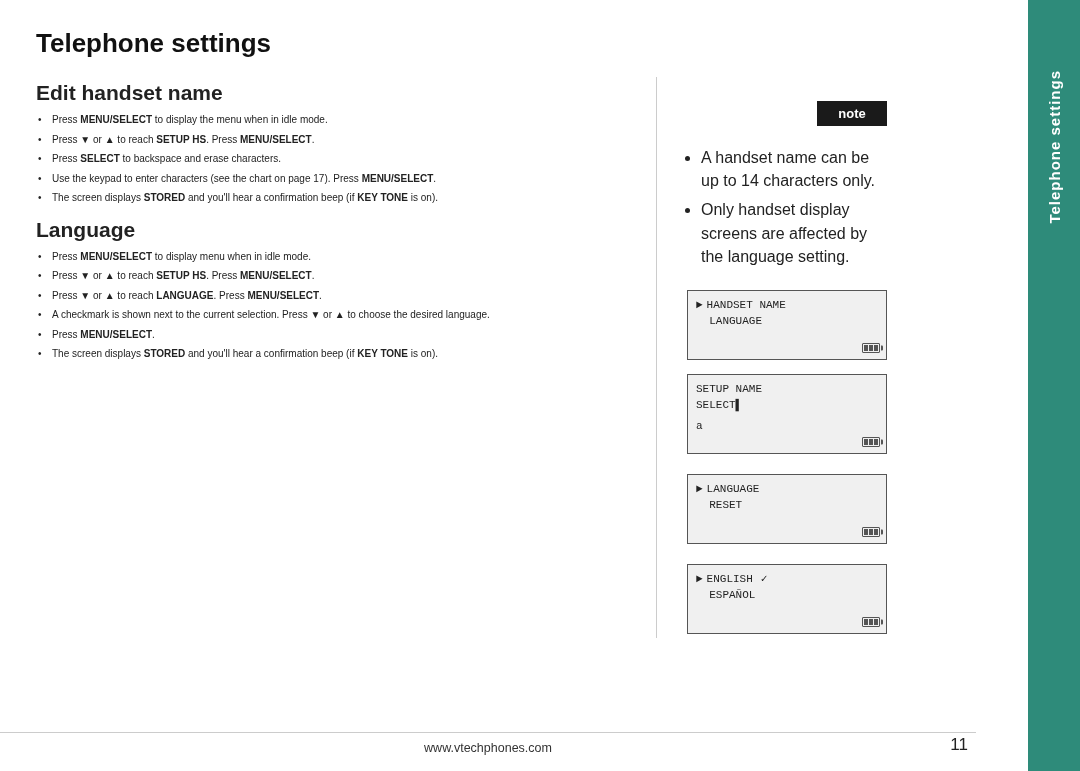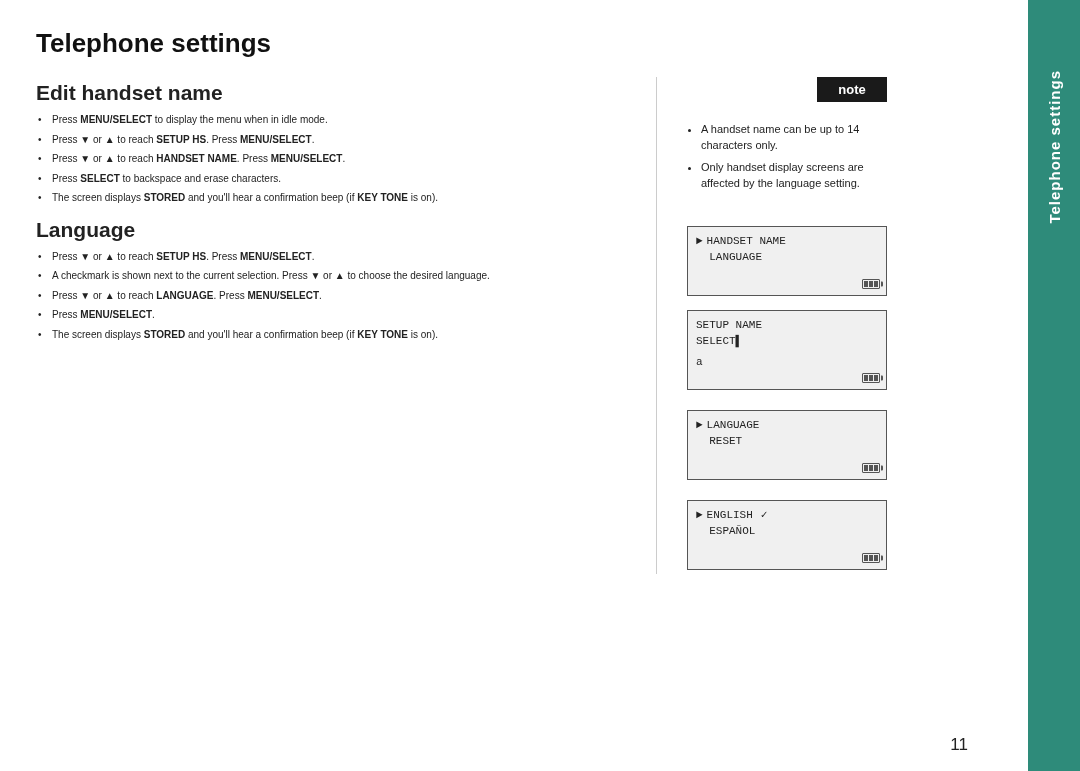--- a/index.html
+++ b/index.html
@@ -165,20 +165,21 @@
     .note-box {
       background: #1a1a1a;
       color: #ffffff;
       padding: 5px 10px;
       font-size: 13px;
       font-weight: bold;
       text-align: center;
       margin-bottom: 6px;
       width: 70px;
       align-self: flex-end;
+      margin-top: 24px;
     }
 
     
     .vertical-divider {
       width: 1px;
       background: #ccc;
       margin: 0 10px;
     }
 
     
@@ -212,45 +213,46 @@
     <h1 class="page-title">Telephone settings</h1>
 
     <div class="two-col">
 
       <div class="left-col">
 
         <h2 class="section-heading">Edit handset name</h2>
         <ul class="bullet-list">
           <li>Press <b>MENU/SELECT</b> to display the menu when in idle mode.</li>
           <li>Press ▼ or ▲ to reach <b>SETUP HS</b>. Press <b>MENU/SELECT</b>.</li>
-          <li>Press ▼ or ▲ to reach <b>HANDSET NAME</b>. Press <b>MENU/SELECT</b>.</li>
           <li>Press <b>SELECT</b> to backspace and erase characters.</li>
+          <li>Use the keypad to enter characters (see the chart on page 17). Press <b>MENU/SELECT</b>.</li>
           <li>The screen displays <b>STORED</b> and you'll hear a confirmation beep (if <b>KEY TONE</b> is on).</li>
         </ul>
 
         <h2 class="section-heading">Language</h2>
         <ul class="bullet-list">
+          <li>Press <b>MENU/SELECT</b> to display menu when in idle mode.</li>
           <li>Press ▼ or ▲ to reach <b>SETUP HS</b>. Press <b>MENU/SELECT</b>.</li>
+          <li>Press ▼ or ▲ to reach <b>LANGUAGE</b>. Press <b>MENU/SELECT</b>.</li>
           <li>A checkmark is shown next to the current selection. Press ▼ or ▲ to choose the desired language.</li>
-          <li>Press ▼ or ▲ to reach <b>LANGUAGE</b>. Press <b>MENU/SELECT</b>.</li>
           <li>Press <b>MENU/SELECT</b>.</li>
           <li>The screen displays <b>STORED</b> and you'll hear a confirmation beep (if <b>KEY TONE</b> is on).</li>
         </ul>
 
       </div>
 
       <div class="vertical-divider"></div>
 
       <div class="right-col">
 
         <div style="display:flex; justify-content:flex-end; margin-bottom:4px;">
           <div class="note-box">note</div>
         </div>
 
-        <div style="margin-bottom:24px; font-size:11px; line-height:1.45;">
+        <div style="margin-bottom:12px; font-size:16px; line-height:1.45;">
           <ul style="list-style:disc; padding-left:14px;">
             <li>A handset name can be up to 14 characters only.</li>
             <li style="margin-top:6px;">Only handset display screens are affected by the language setting.</li>
           </ul>
         </div>
 
         <div class="phone-screen">
           <div class="screen-line">
             <span>►</span>
             <span>HANDSET NAME</span>
@@ -309,20 +311,23 @@
           <div class="battery-icon">
             <div class="battery-bar"></div>
             <div class="battery-bar"></div>
             <div class="battery-bar"></div>
           </div>
         </div>
 
       </div>
     </div>
 
+    <div class="footer">
+      <span>www.vtechphones.com</span>
+    </div>
     <div class="page-number">11</div>
 
   </div>
 
   <div class="right-sidebar">
     <span class="sidebar-text">Telephone settings</span>
   </div>
 </div>
 
 </body></html>

